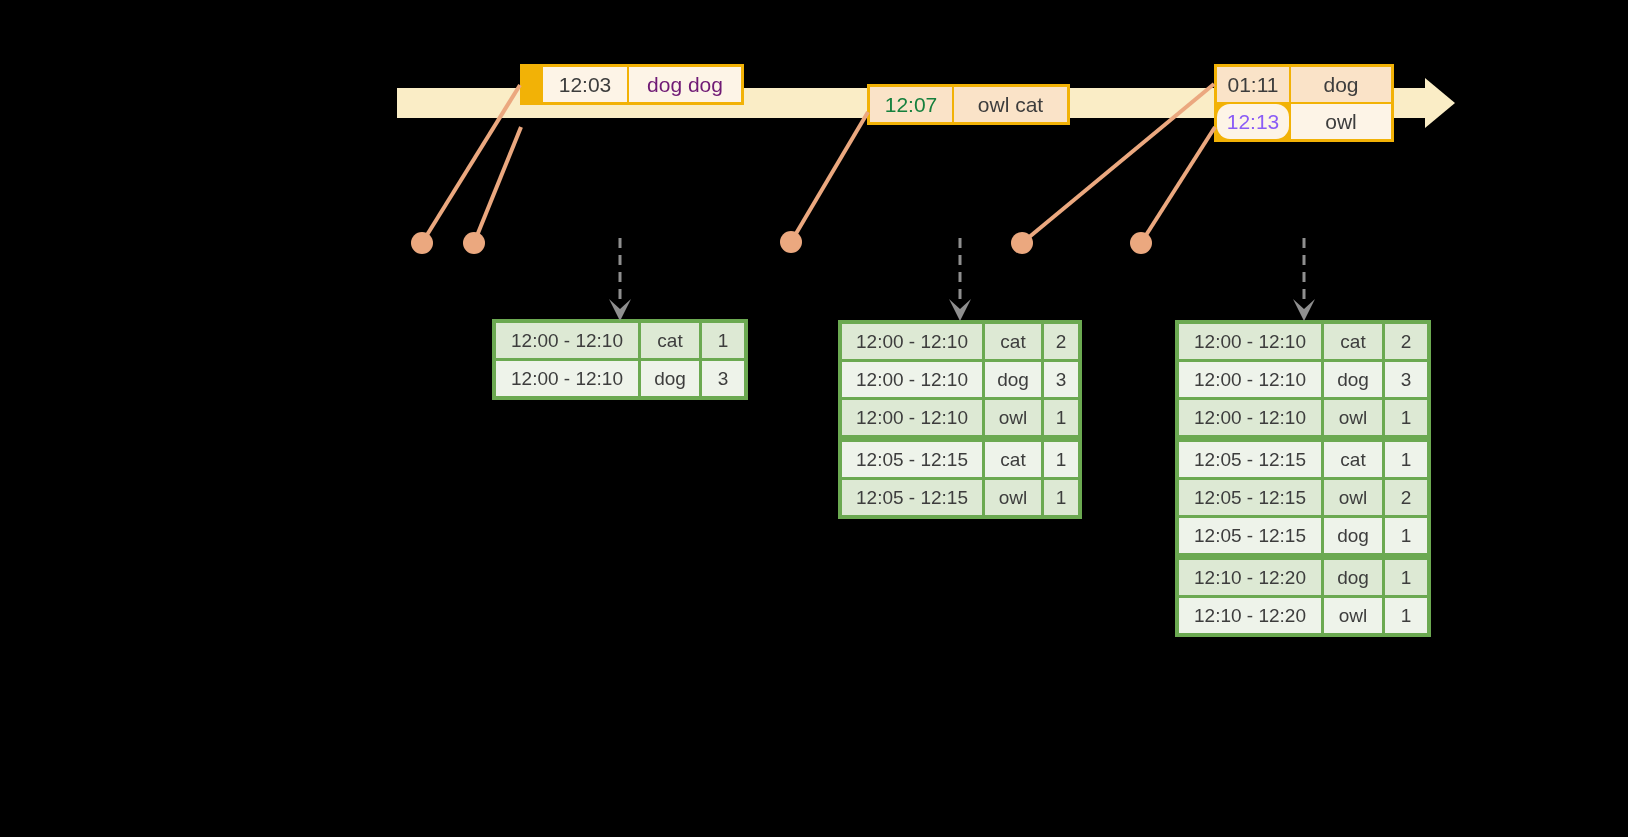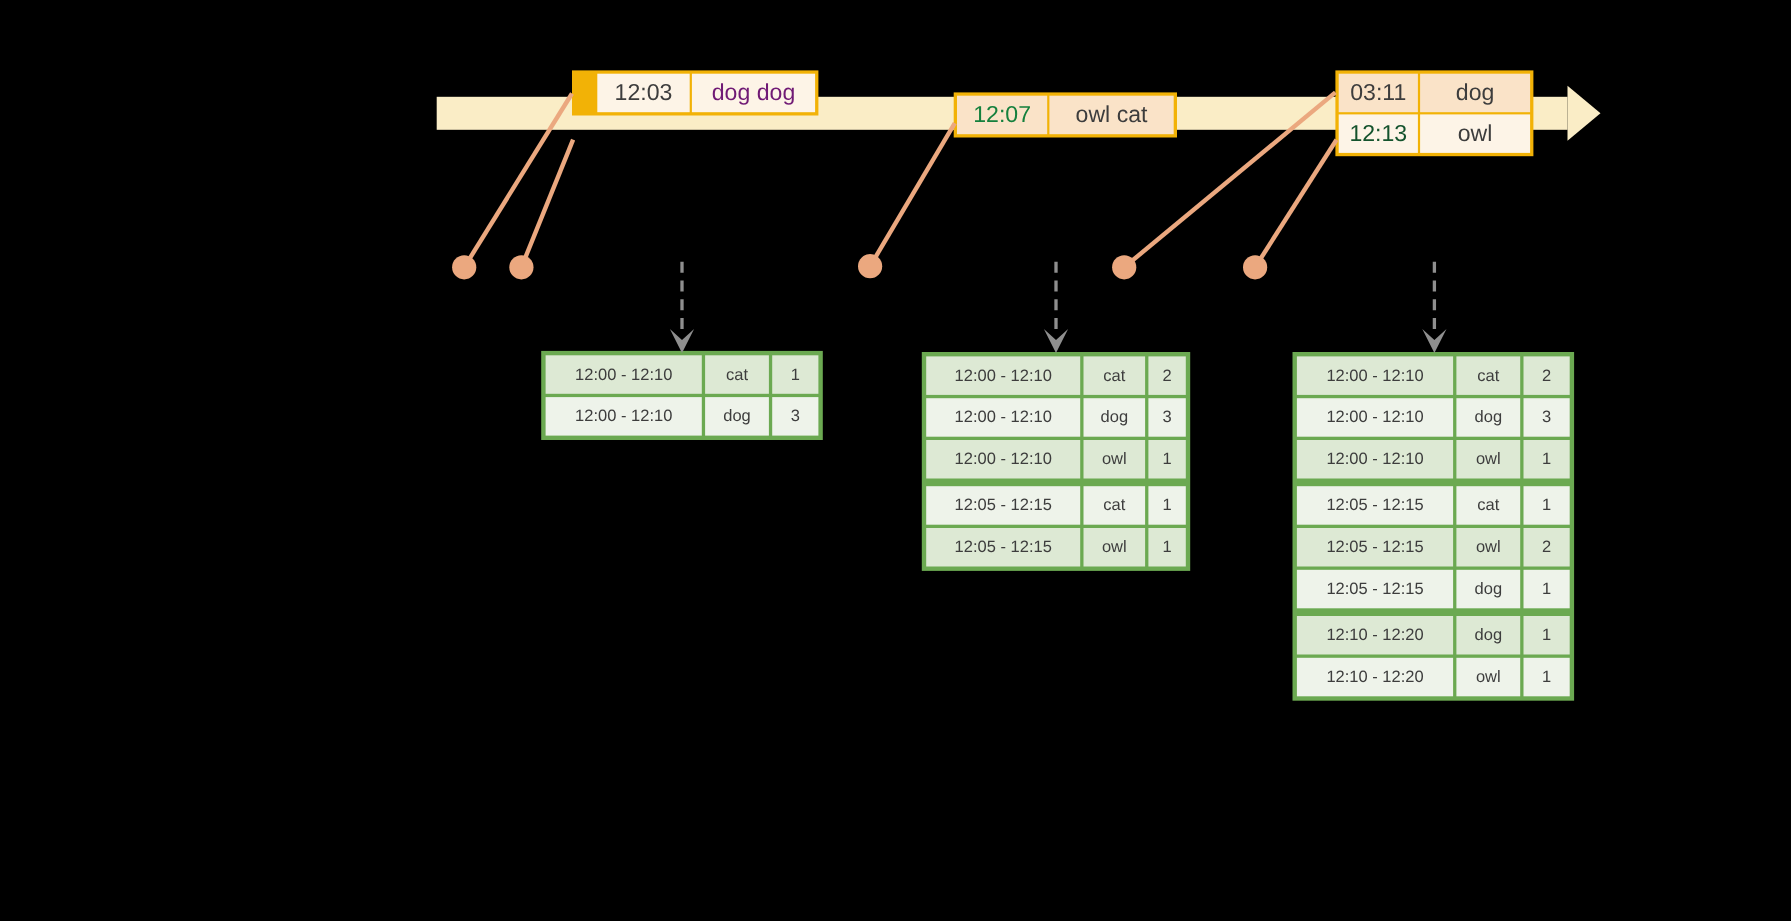--- a/index.html
+++ b/index.html
@@ -15,21 +15,21 @@
   .e-row{display:grid;gap:2px;}
   
   .rtable{position:absolute;display:grid;gap:3px;padding:4px;}
   .r-row{display:grid;gap:3px;}
   .group-start{margin-top:4px;}
   .cell{
     display:flex;align-items:center;justify-content:center;
     white-space:nowrap;overflow:hidden;
   }
   .e-cell{font-size:21px;height:35px;}
-  .r-cell{font-size:15px;height:35px;}
+  .r-cell{font-size:19px;height:35px;}
   
   .overlay{position:absolute;left:0;top:0;pointer-events:none;}
 </style>
 </head>
 <body style="background: rgb(0, 0, 0);">
 
 <div class="canvas" id="canvas" style="width: 1628px; height: 837px; background: rgb(0, 0, 0);">
   <div class="timeline-bar" id="timeline-bar" style="left: 397px; top: 88px; width: 1028px; height: 30px; background: rgb(250, 237, 198);"></div>
   <div class="timeline-arrowhead" id="timeline-arrowhead" style="left: 1425px; top: 78px; border-top: 25px solid transparent; border-bottom: 25px solid transparent; border-left: 30px solid rgb(250, 237, 198);"></div>
 
@@ -40,25 +40,25 @@
       </div>
     </div>
   <div class="etable" style="left: 867px; top: 84px; background: rgb(242, 178, 6);">
       <div class="e-row" style="grid-template-columns: 82px 113px;">
         <div class="cell e-cell" style="color: #15803d; background: rgb(250, 227, 200);">12:07</div>
         <div class="cell e-cell" style="color: rgb(61, 61, 61); background: rgb(250, 227, 200);">owl cat</div>
       </div>
     </div>
   <div class="etable" style="left: 1214px; top: 64px; background: rgb(242, 178, 6);">
       <div class="e-row" style="grid-template-columns: 72px 100px;">
-        <div class="cell e-cell" style="color: rgb(61, 61, 61); background: rgb(250, 227, 200);">03:11</div>
+        <div class="cell e-cell" style="color: rgb(61, 61, 61); background: rgb(250, 227, 200);">01:11</div>
         <div class="cell e-cell" style="color: rgb(61, 61, 61); background: rgb(250, 227, 200);">dog</div>
       </div>
       <div class="e-row" style="grid-template-columns: 72px 100px;">
-        <div class="cell e-cell" style="color: #14532d; background: rgb(253, 244, 231);">12:13</div>
+        <div class="cell e-cell" style="color: #8b5cf6; background: rgb(253, 244, 231); border-radius: 13px;">12:13</div>
         <div class="cell e-cell" style="color: rgb(61, 61, 61); background: rgb(253, 244, 231);">owl</div>
       </div>
     </div>
 
   <div class="rtable" style="left: 492px; top: 319px; background: rgb(107, 169, 81);">
       <div class="r-row" style="grid-template-columns: 142px 58px 42px;">
         <div class="cell r-cell" style="color: rgb(61, 61, 61); background: rgb(221, 233, 212);">12:00 - 12:10</div>
         <div class="cell r-cell" style="color: rgb(61, 61, 61); background: rgb(221, 233, 212);">cat</div>
         <div class="cell r-cell" style="color: rgb(61, 61, 61); background: rgb(221, 233, 212);">1</div>
       </div>

